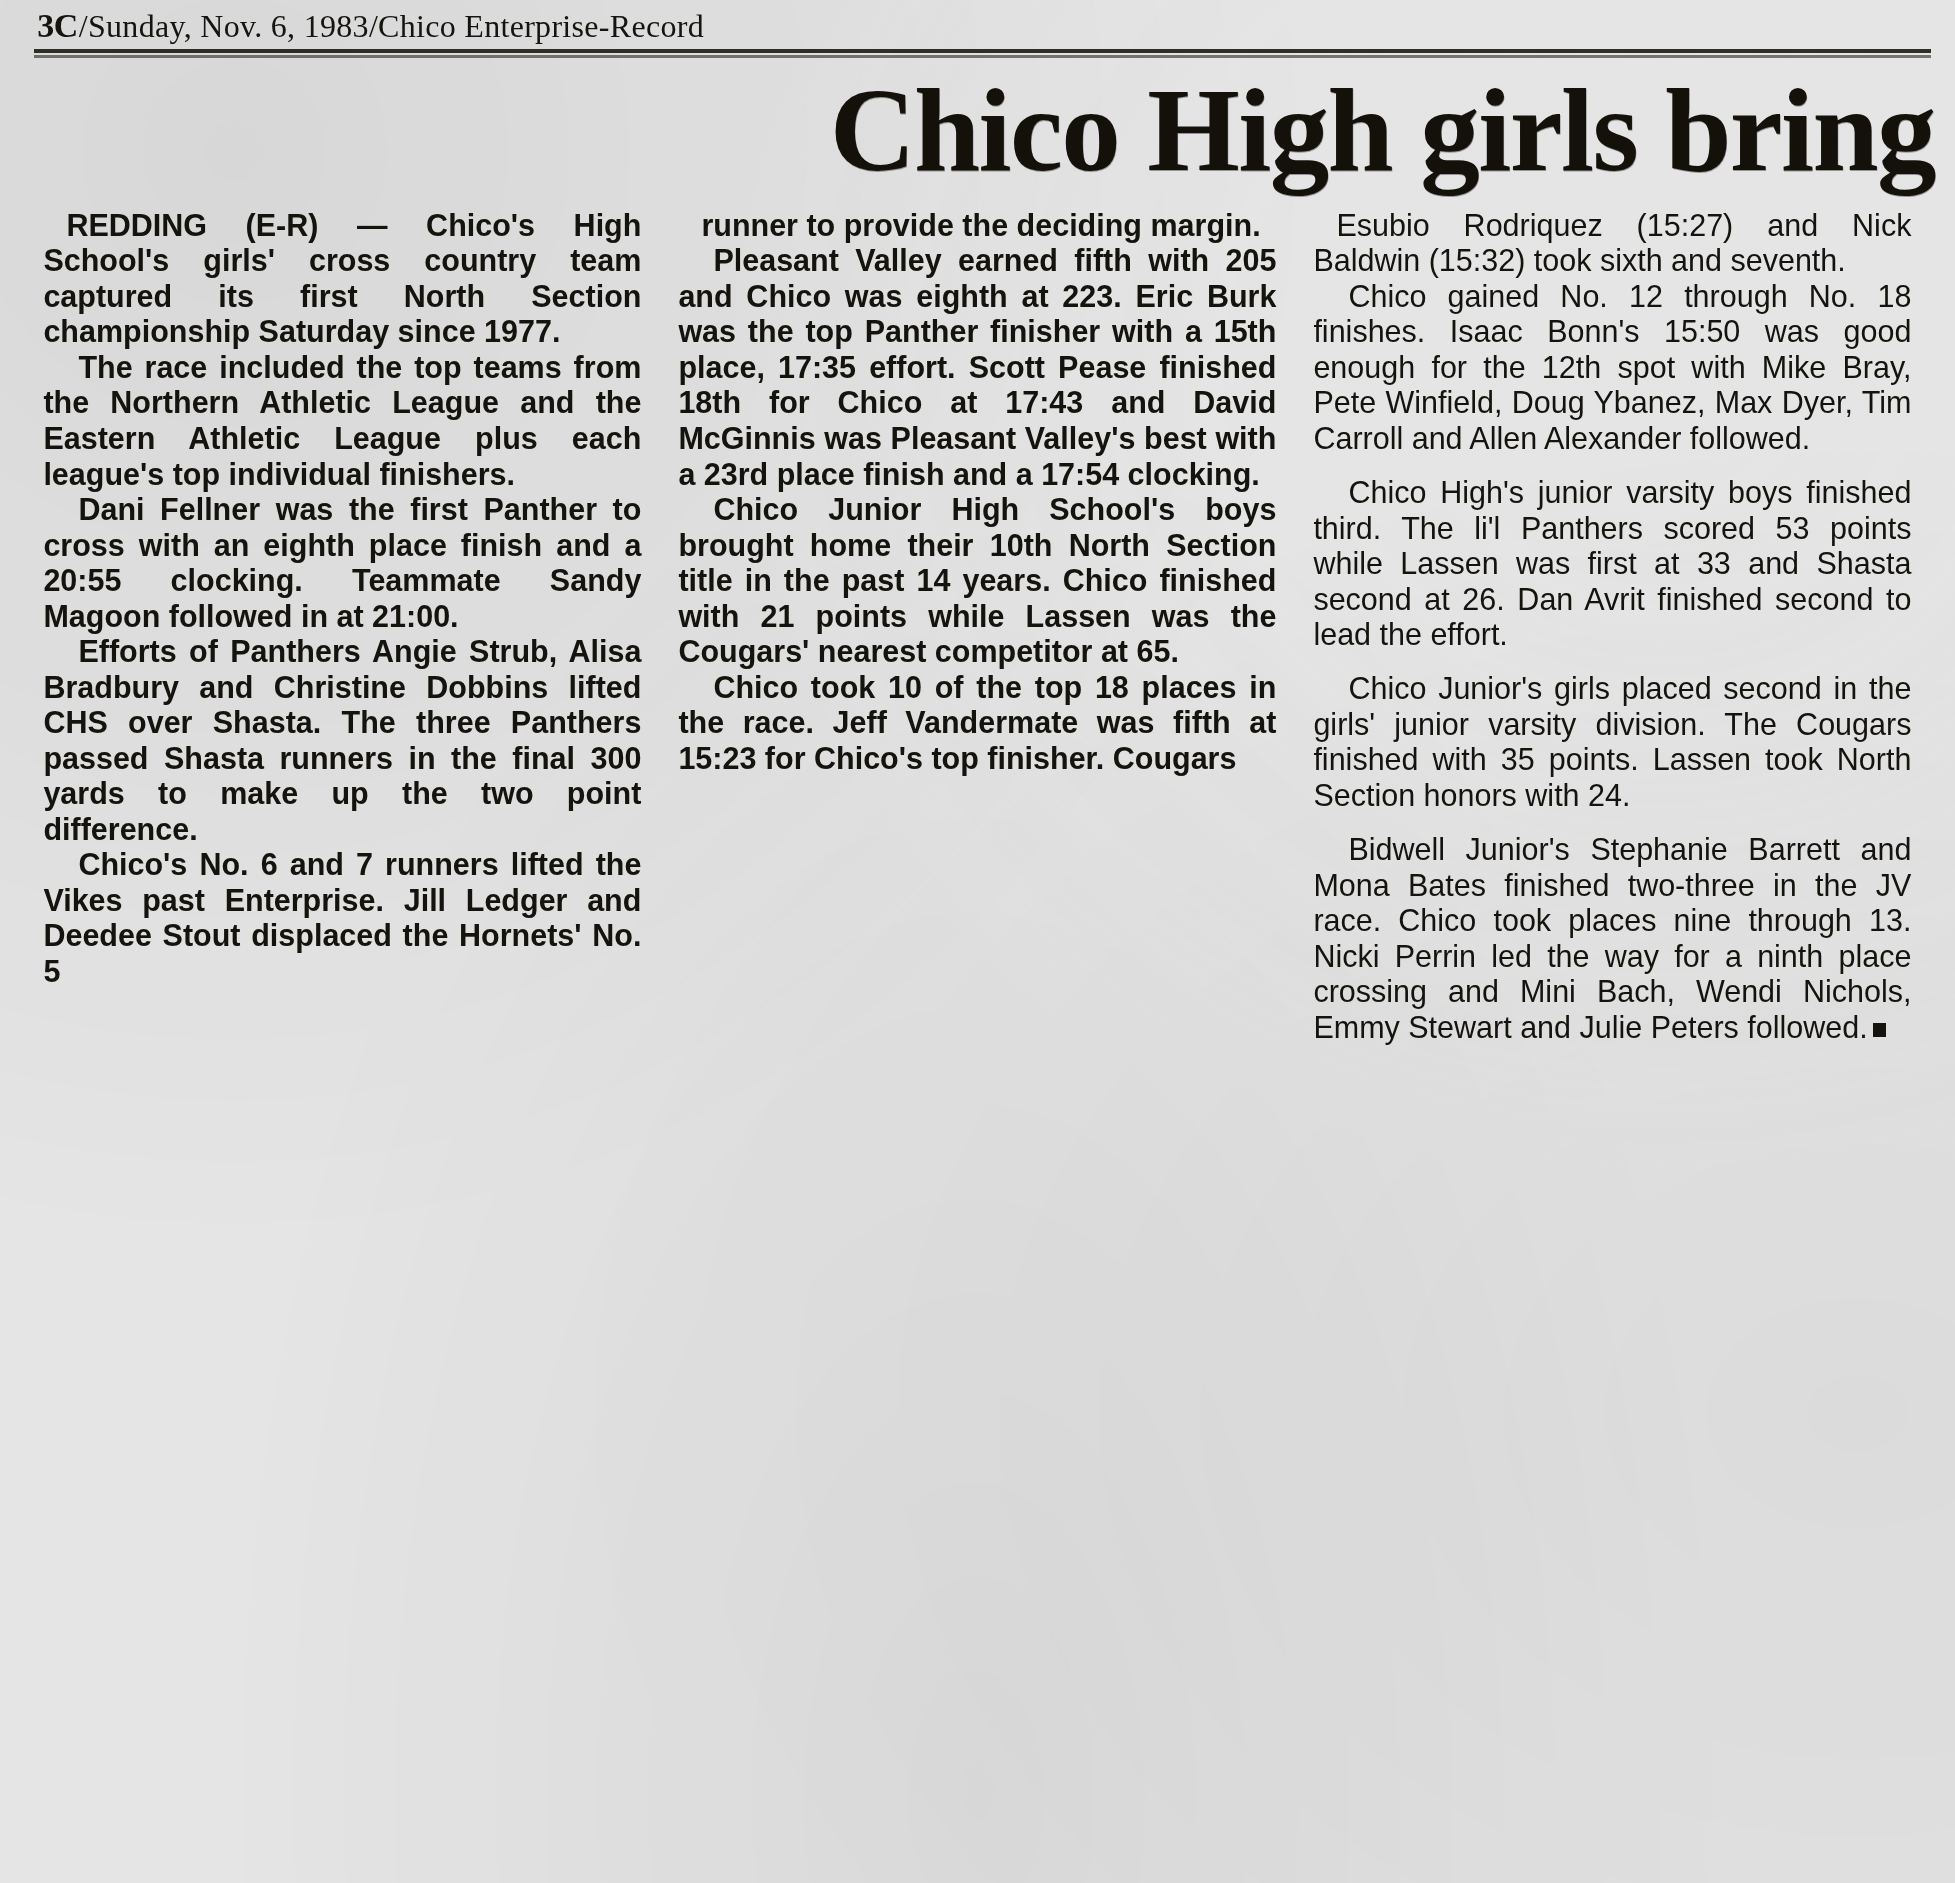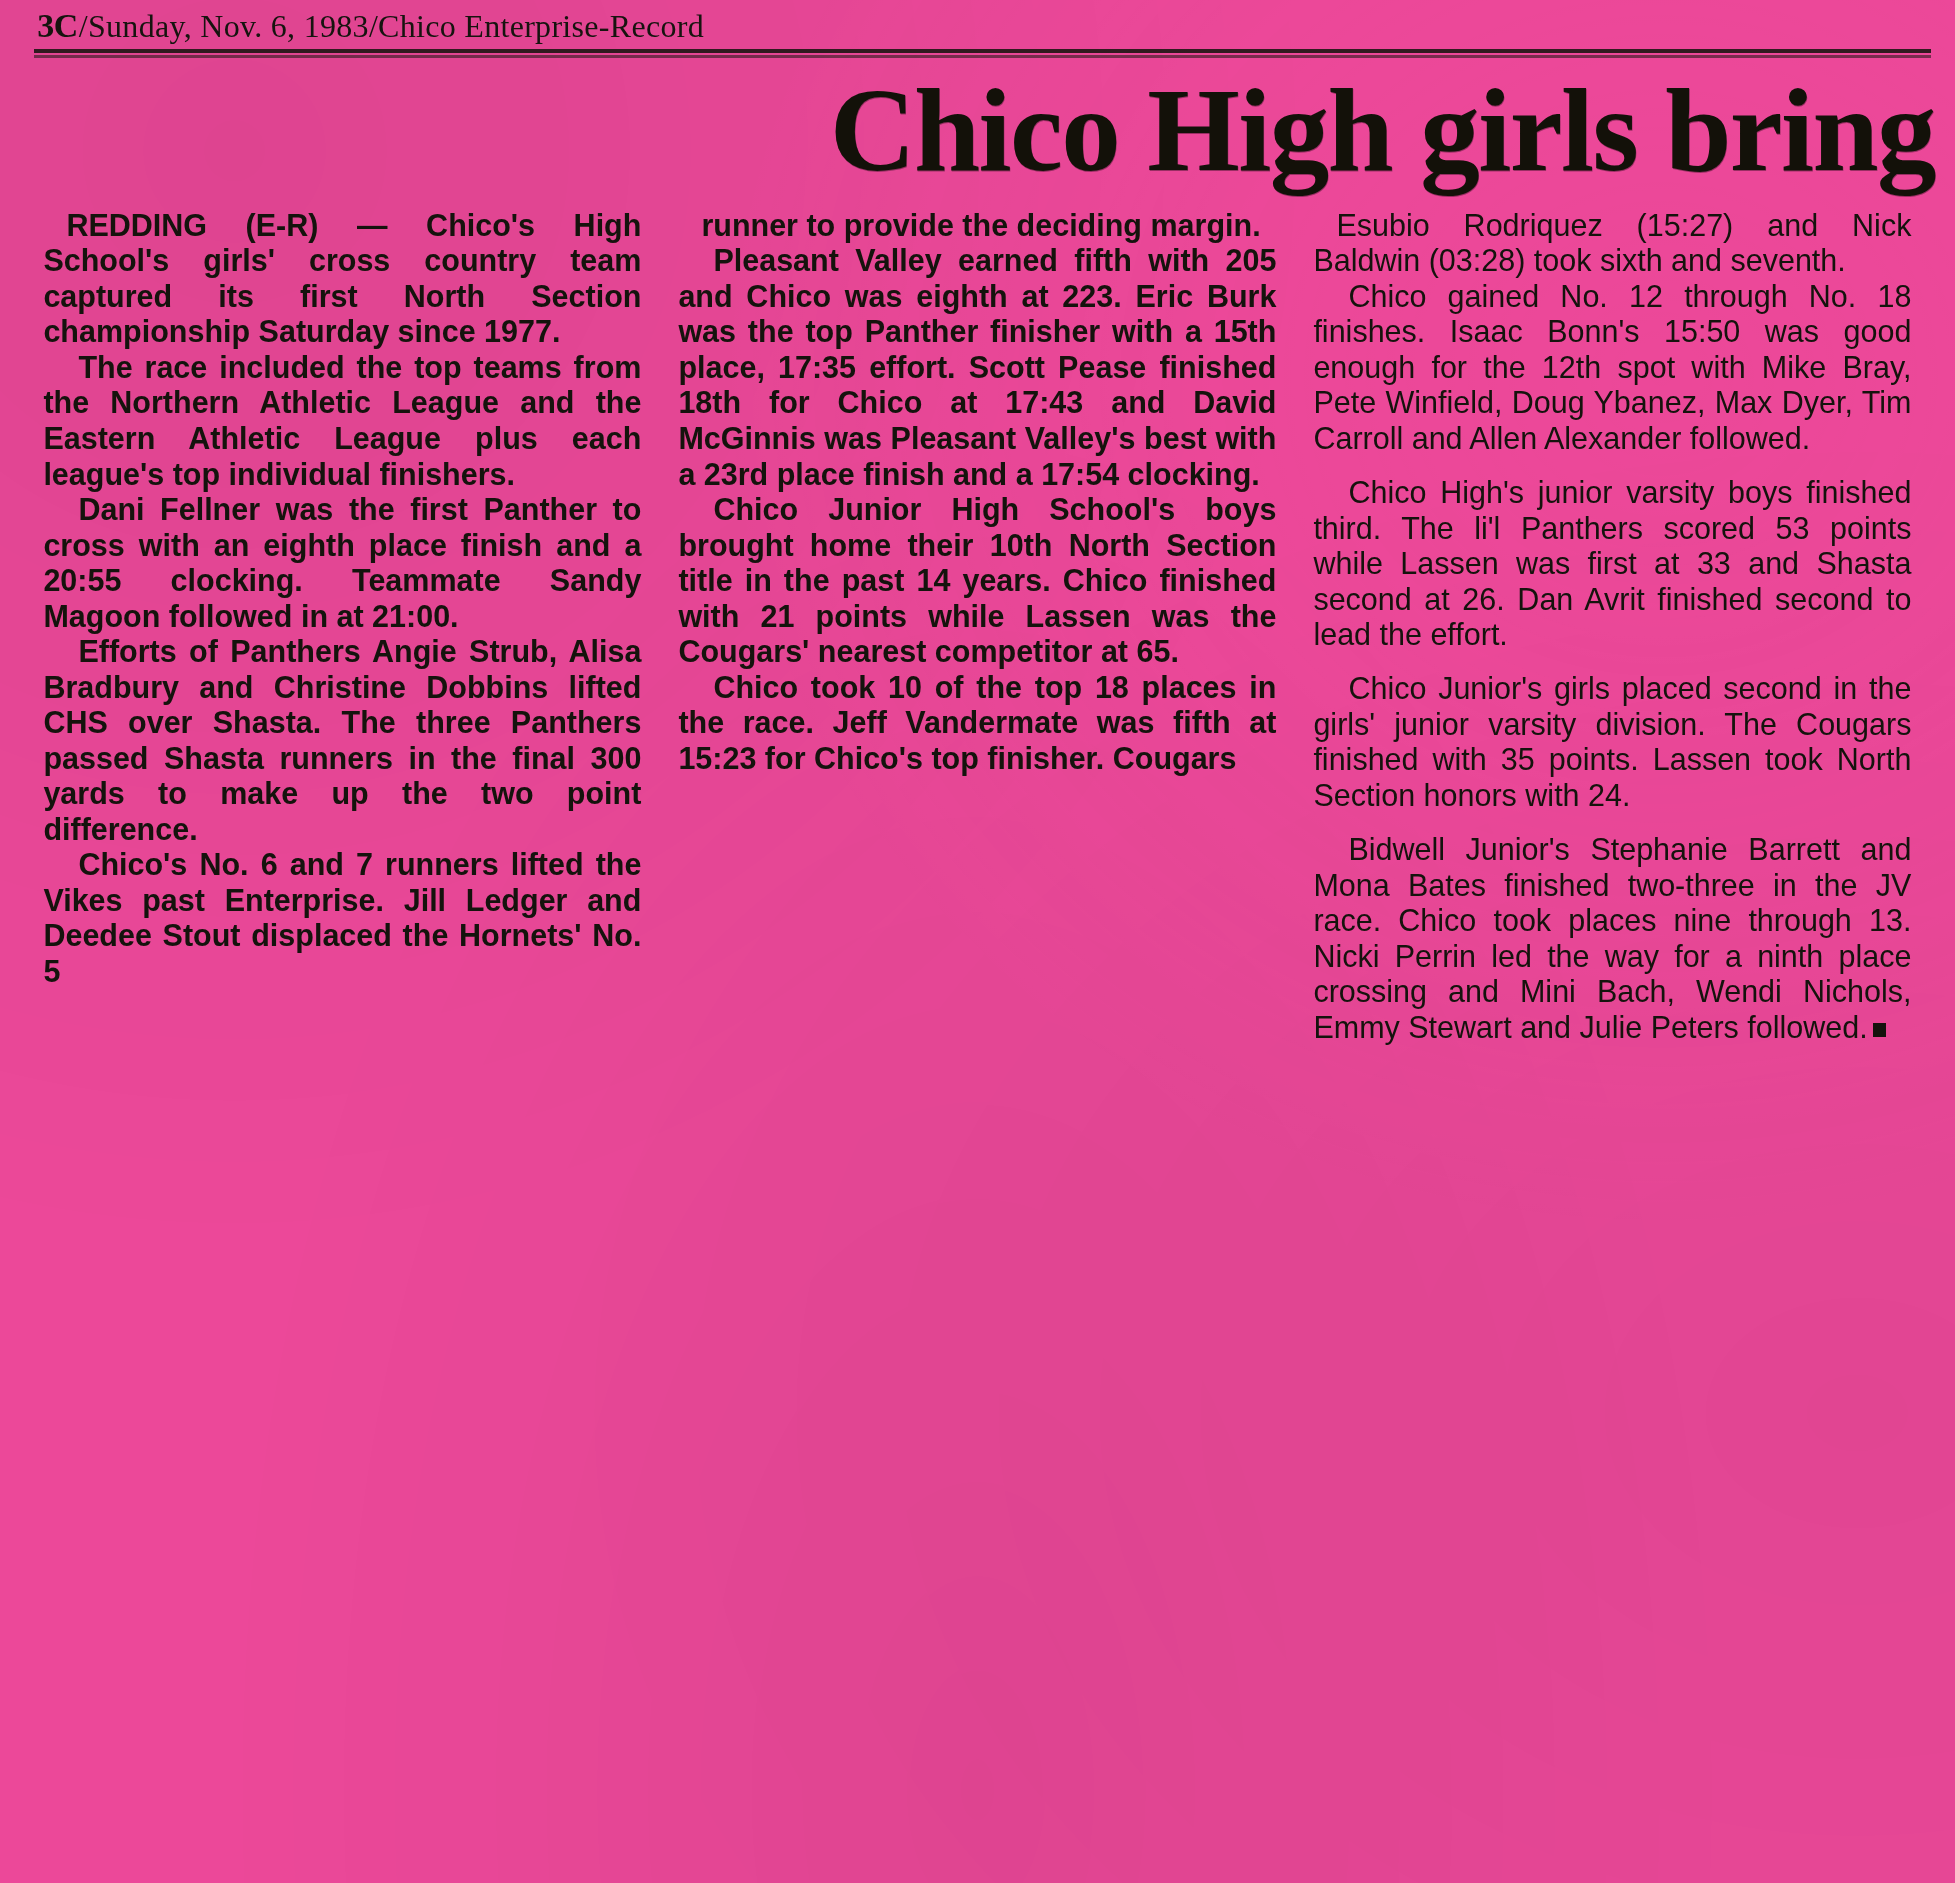--- a/index.html
+++ b/index.html
@@ -4,21 +4,21 @@
 <style>
   html, body {
     margin: 0;
     padding: 0;
     background: #c9c6bd;
   }
   .page {
     position: relative;
     width: 1955px;
     height: 1884px;
-    background: #ec4899;
+    background: #e5e5e5;
     overflow: hidden;
     font-family: "Liberation Serif", serif;
     color: #16140f;
   }
   
   .page::before {
     content: "";
     position: absolute;
     inset: 0;
     pointer-events: none;
@@ -155,21 +155,21 @@
       </div>
 
       <div class="col c2">
         <p class="first">runner to provide the deciding margin.</p>
         <p>Pleasant Valley earned fifth with 205 and Chico was eighth at 223. Eric Burk was the top Panther finisher with a 15th place, 17:35 effort. Scott Pease finished 18th for Chico at 17:43 and David McGinnis was Pleasant Valley's best with a 23rd place finish and a 17:54 clocking.</p>
         <p>Chico Junior High School's boys brought home their 10th North Section title in the past 14 years. Chico finished with 21 points while Lassen was the Cougars' nearest competitor at 65.</p>
         <p>Chico took 10 of the top 18 places in the race. Jeff Vandermate was fifth at 15:23 for Chico's top finisher. Cougars</p>
       </div>
 
       <div class="col c3">
-        <p class="first">Esubio Rodriquez (15:27) and Nick Baldwin (03:28) took sixth and seventh.</p>
+        <p class="first">Esubio Rodriquez (15:27) and Nick Baldwin (15:32) took sixth and seventh.</p>
         <p>Chico gained No. 12 through No. 18 finishes. Isaac Bonn's 15:50 was good enough for the 12th spot with Mike Bray, Pete Winfield, Doug Ybanez, Max Dyer, Tim Carroll and Allen Alexander followed.</p>
         <p class="spaced">Chico High's junior varsity boys finished third. The li'l Panthers scored 53 points while Lassen was first at 33 and Shasta second at 26. Dan Avrit finished second to lead the effort.</p>
         <p class="spaced">Chico Junior's girls placed second in the girls' junior varsity division. The Cougars finished with 35 points. Lassen took North Section honors with 24.</p>
         <p class="spaced"><span>Bidwell Junior's Stephanie Barrett and Mona Bates finished two-three in the JV race. Chico took places nine through 13. Nicki Perrin led the way for a ninth place crossing and Mini Bach, Wendi Nichols, Emmy Stewart and Julie Peters followed.</span><span class="endmark"></span></p>
       </div>
 
     </div>
   </div>
 </div>
 

